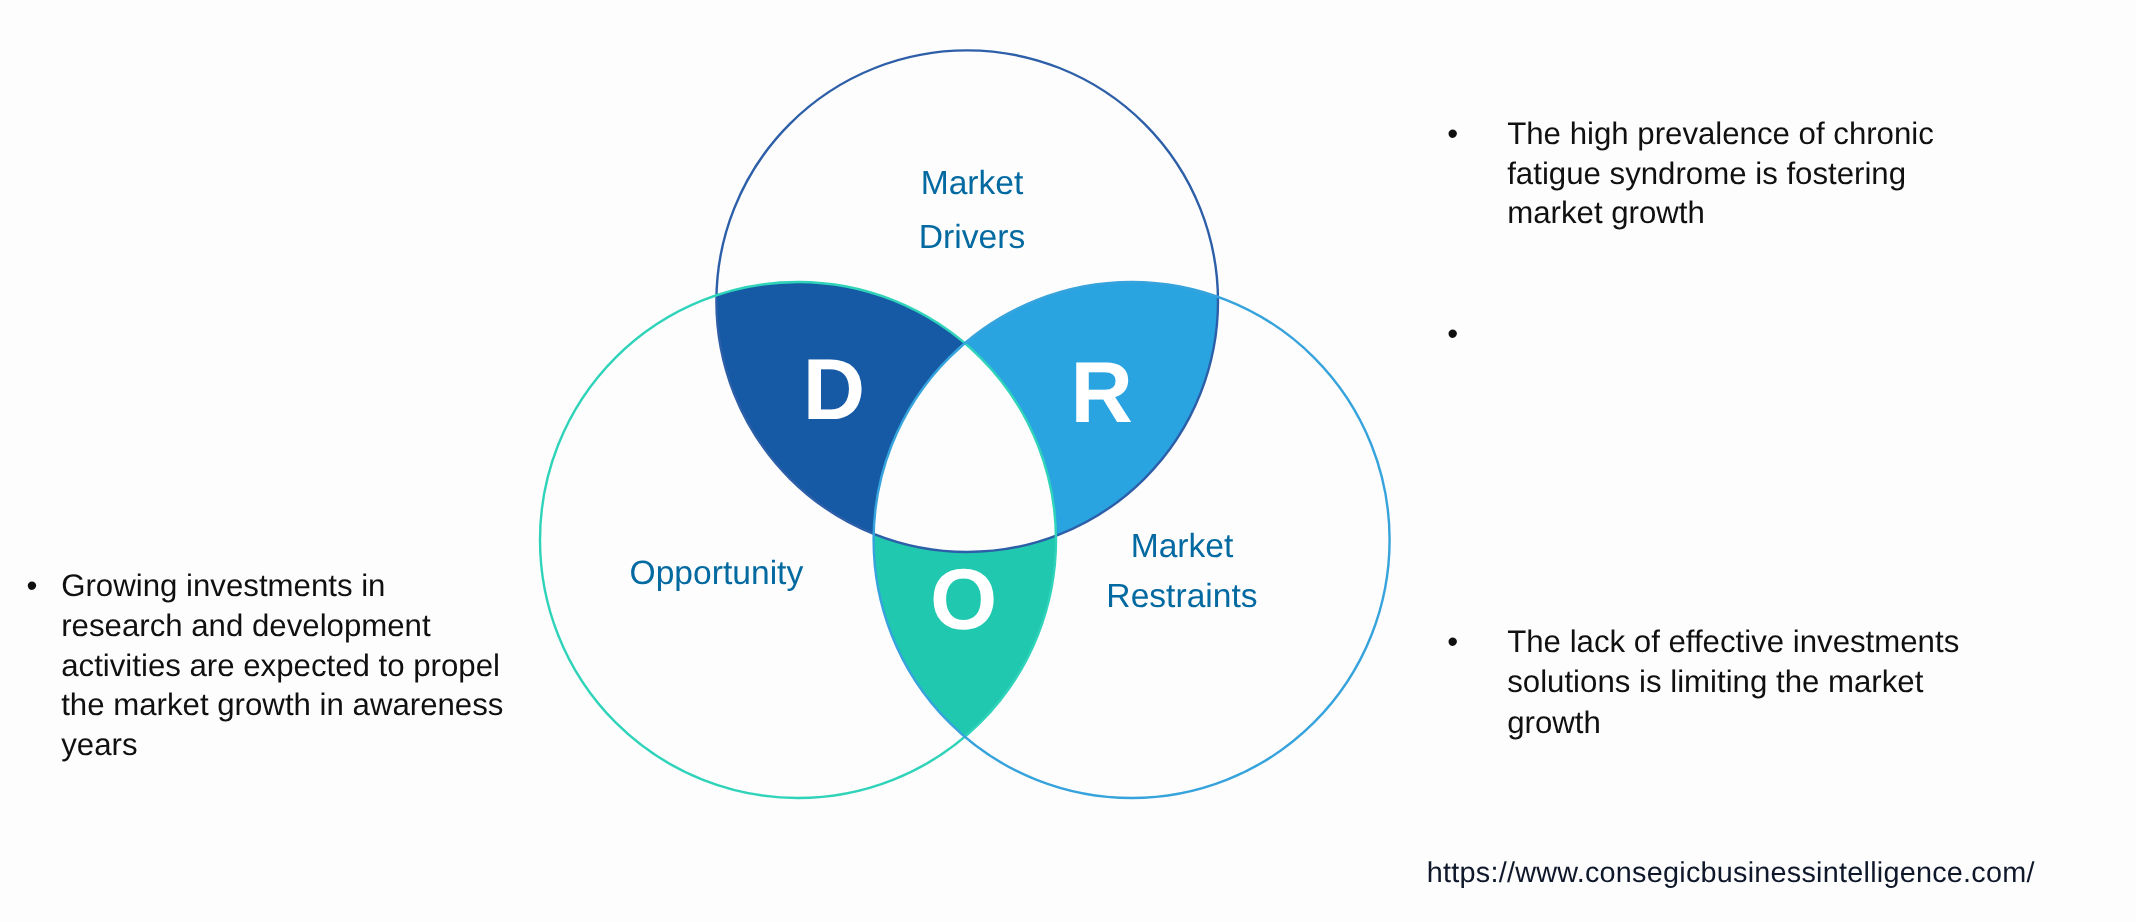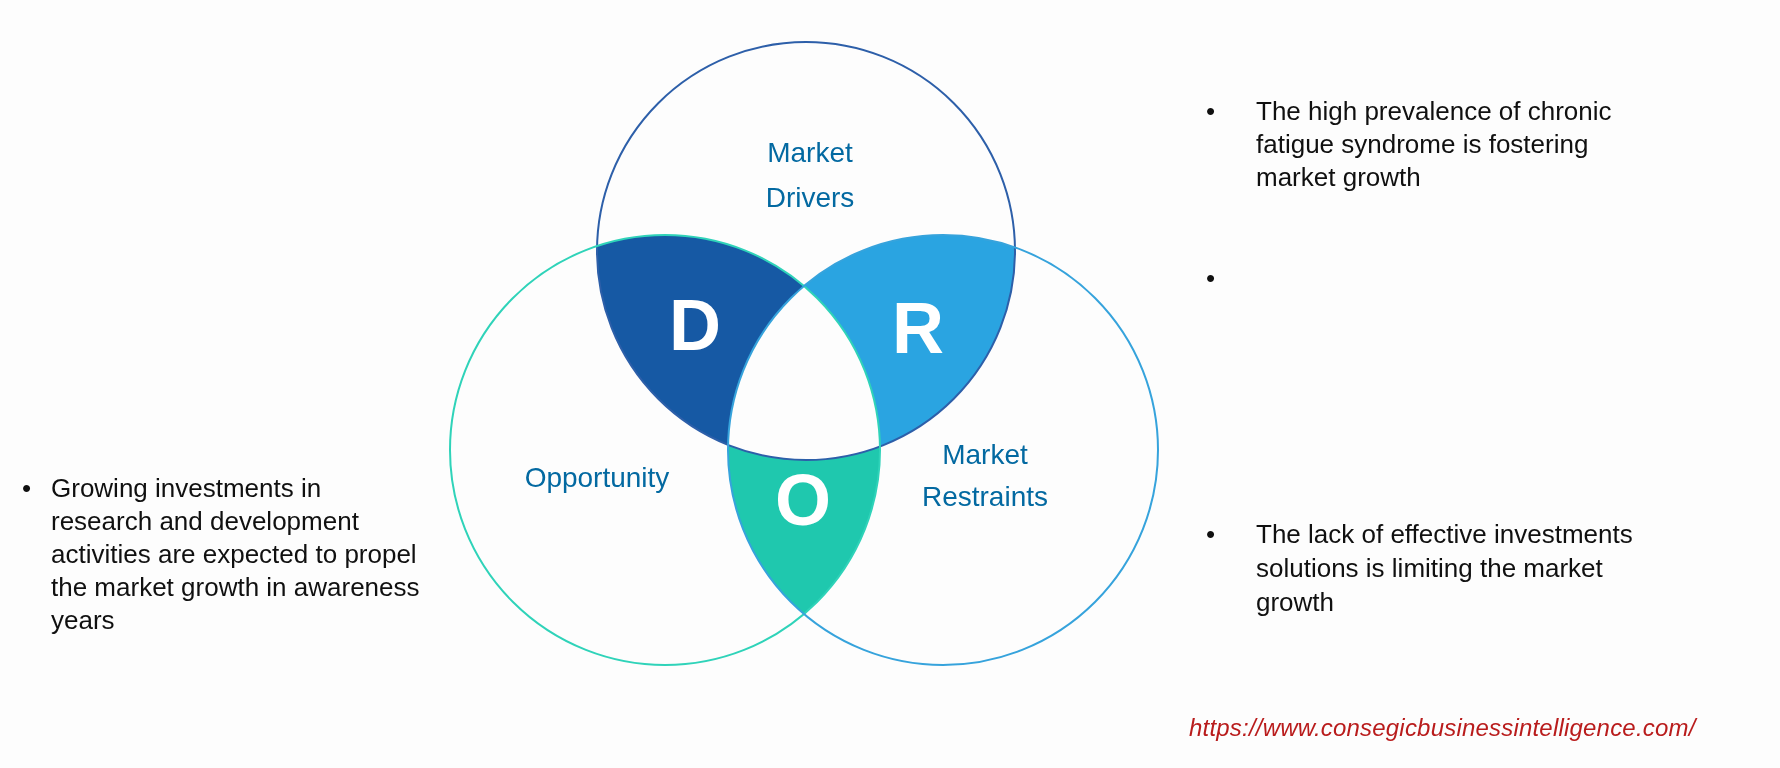--- a/index.html
+++ b/index.html
@@ -58,23 +58,22 @@
   .bullet-r1 { top: 95px; }
   .bullet-r2 { top: 262px; }
   .bullet-r3 { top: 517px; line-height: 34px; }
 
   .footer-url {
     position: absolute;
     left: 1189px;
     top: 713px;
     font-size: 24px;
     line-height: 30px;
-    color: #b91c1c;
+    color: #0f172a;
     letter-spacing: 0.2px;
-    font-style: italic;
   }
 </style>
 </head>
 <body>
 
 <div class="canvas">
 
   <svg class="venn-svg" width="1780" height="768" viewBox="0 0 1780 768">
     <defs>
       <clipPath id="clipTop">

